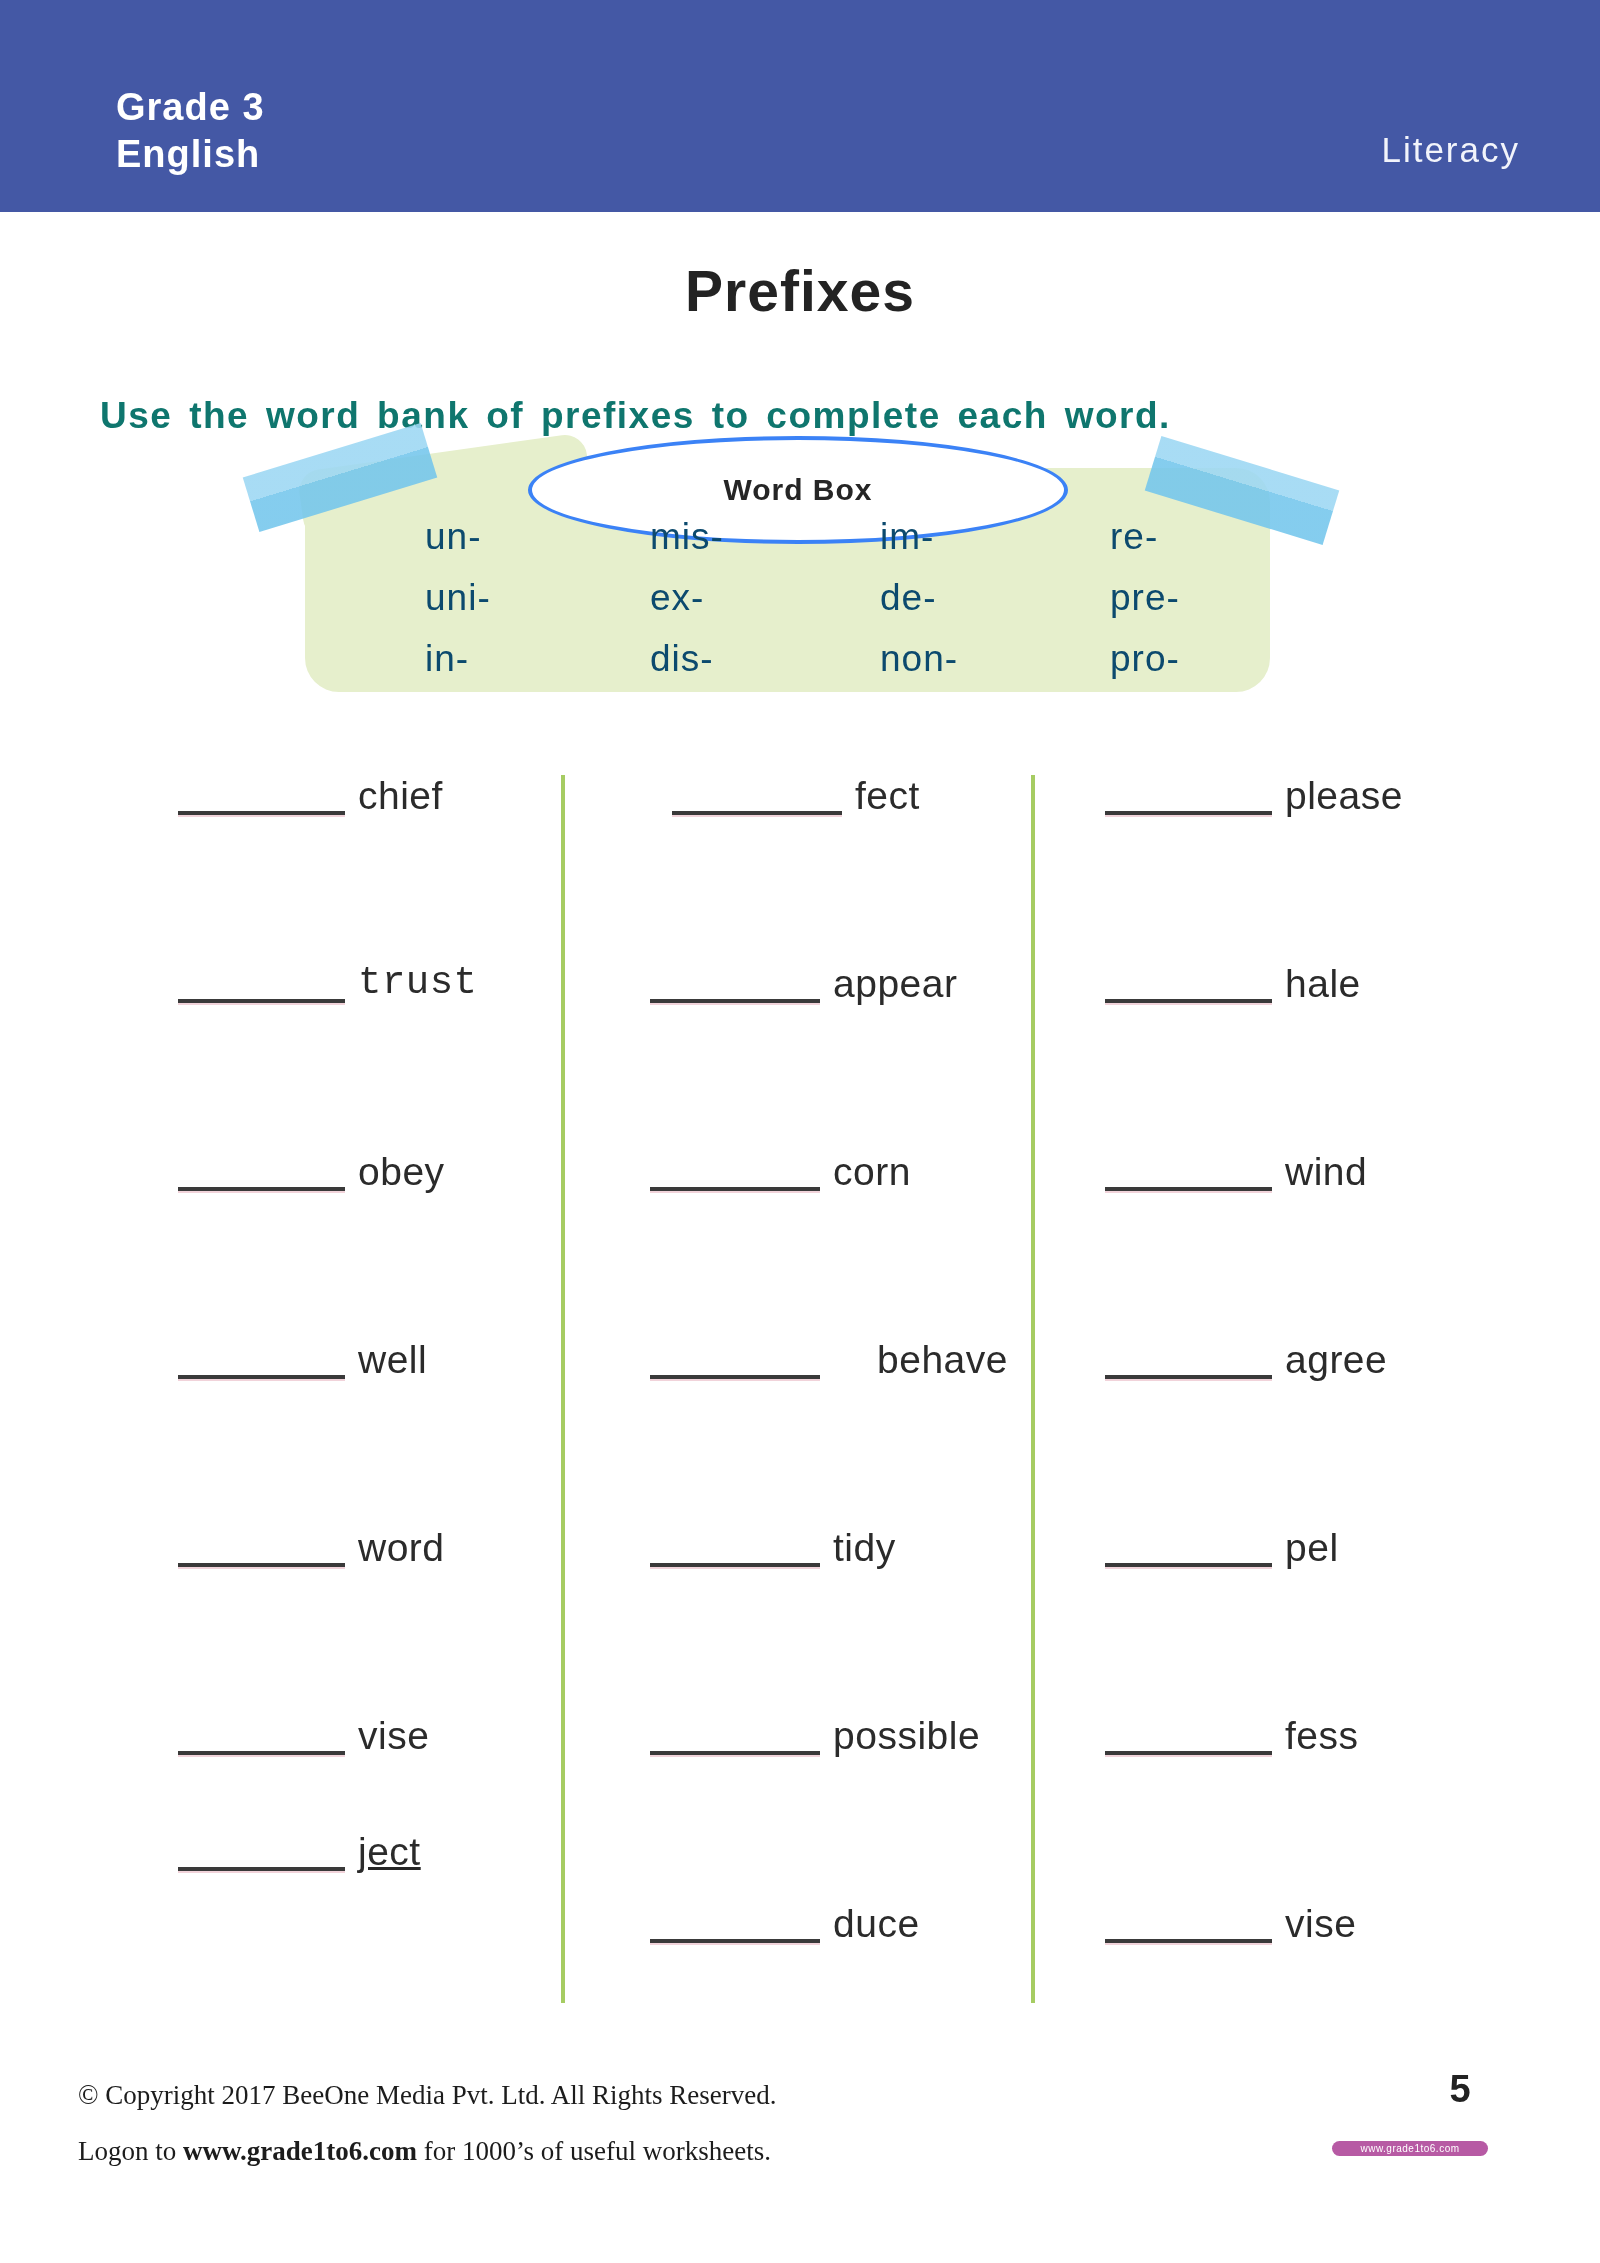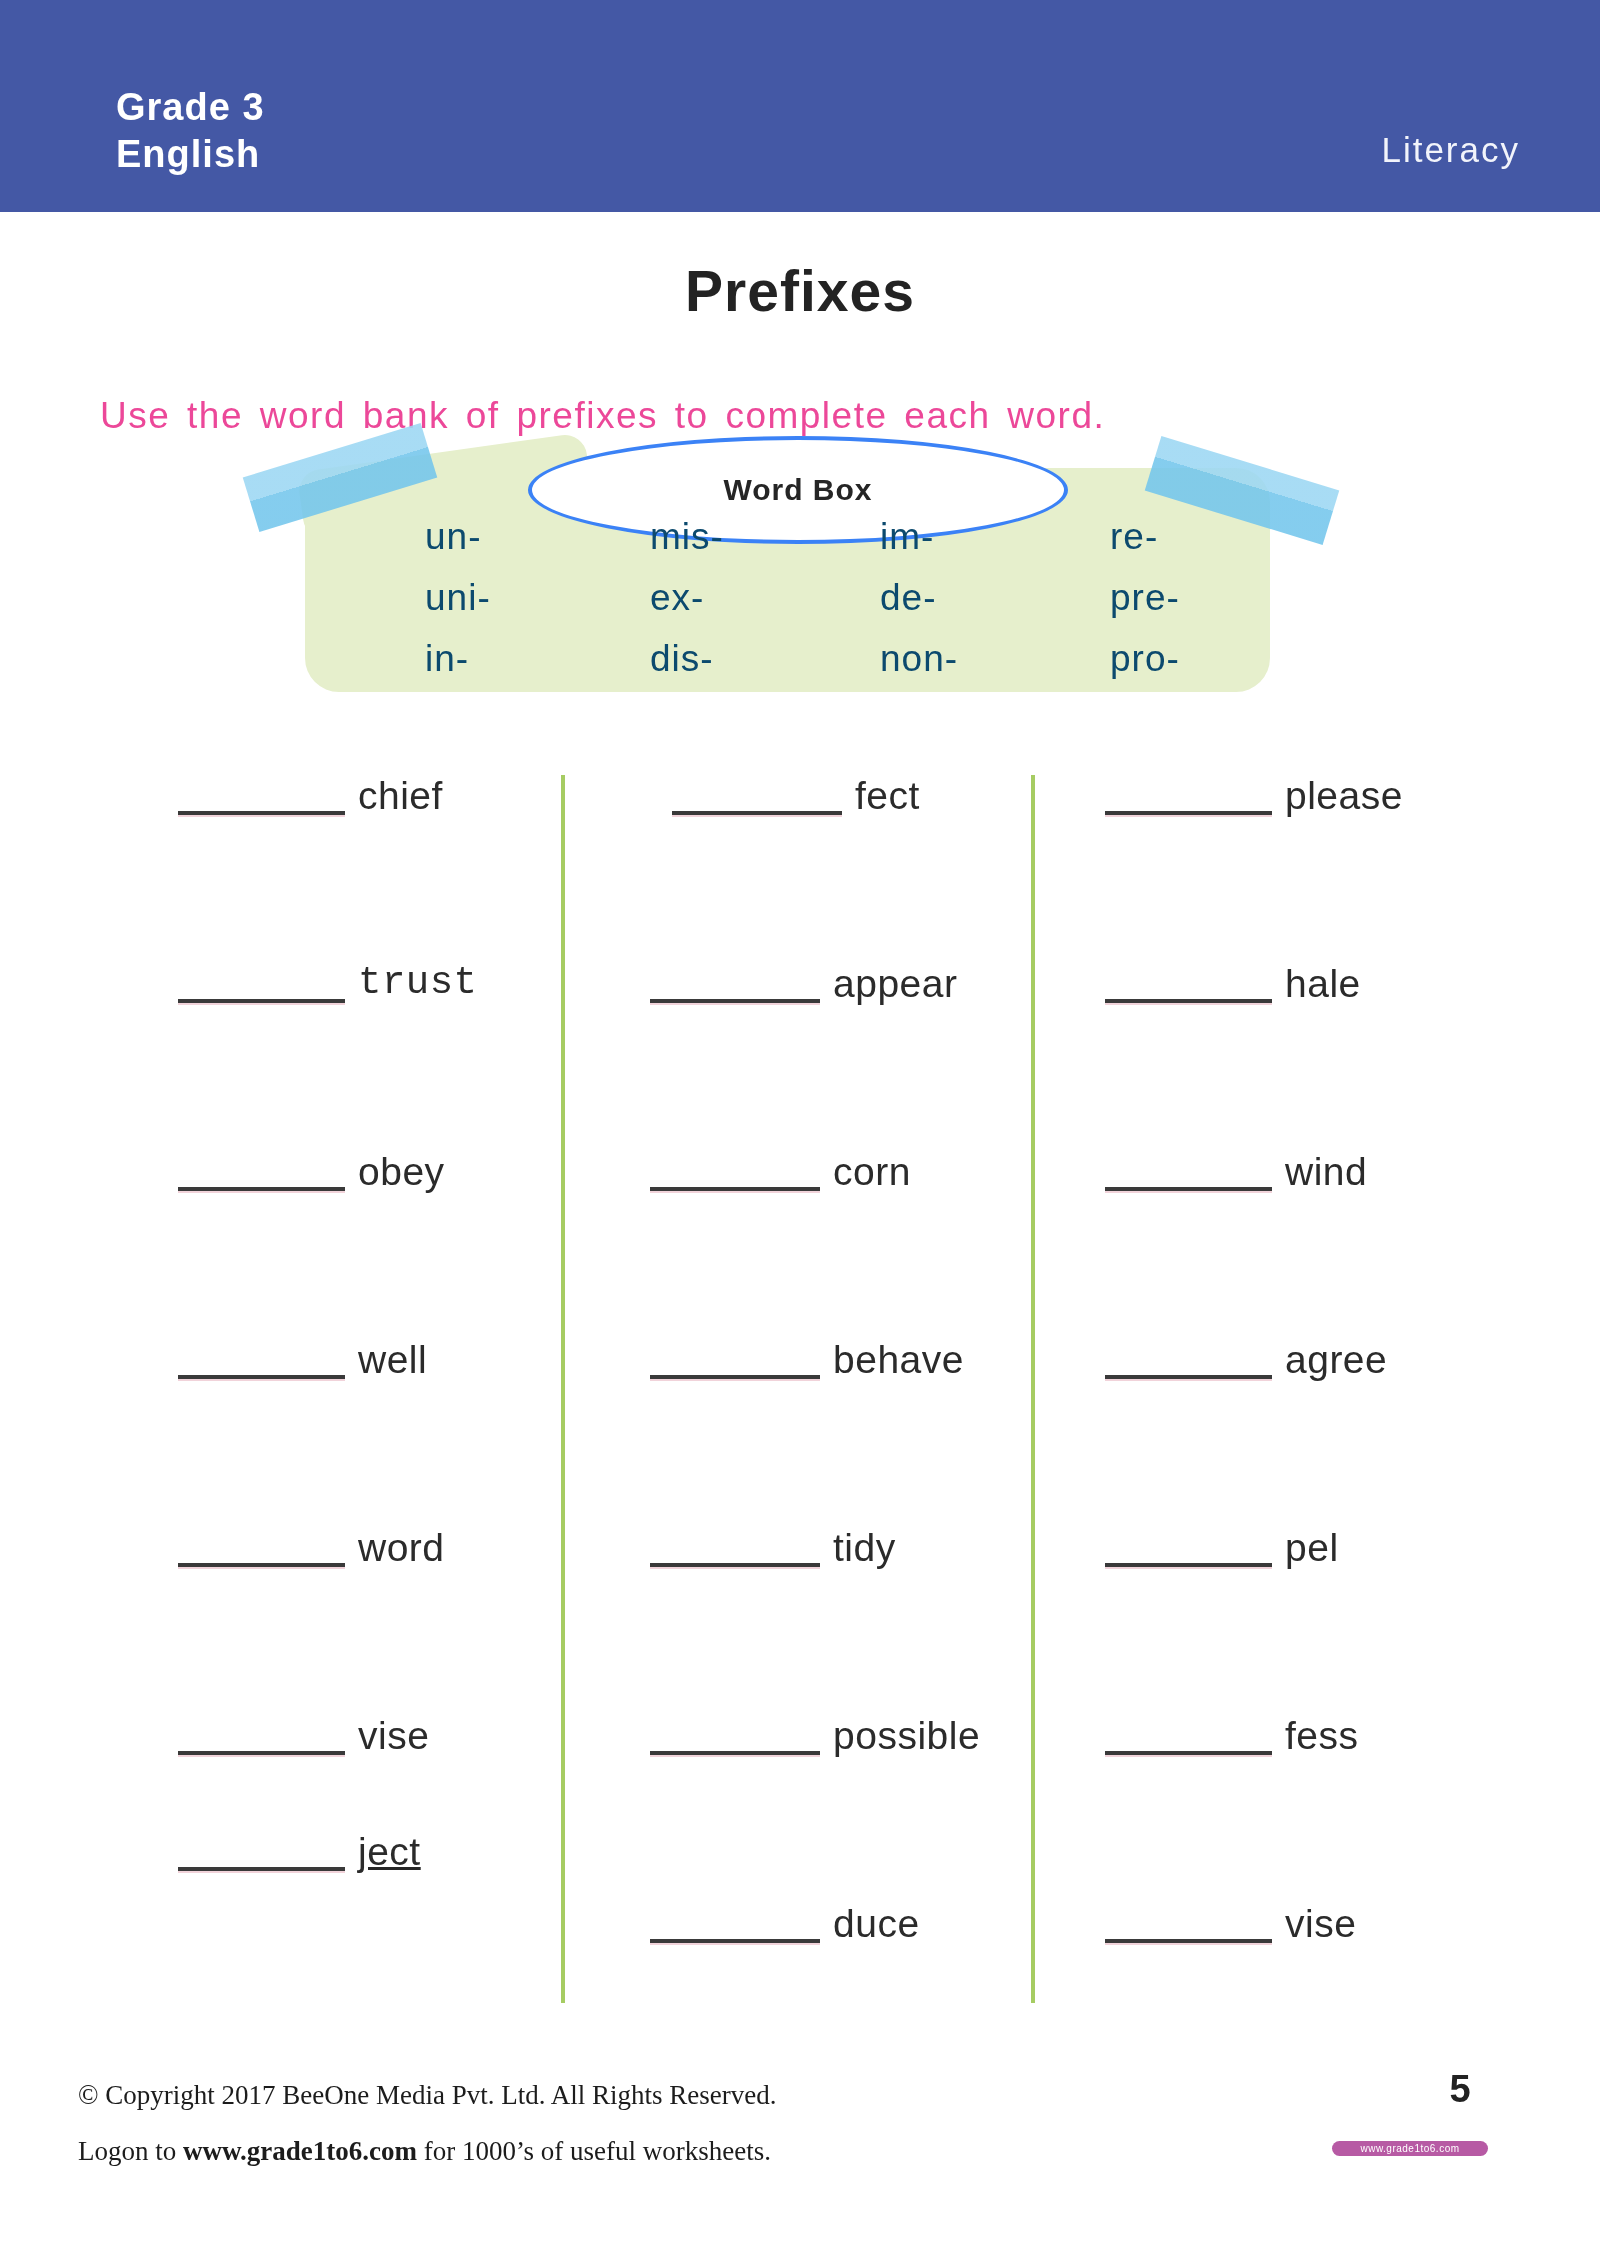--- a/index.html
+++ b/index.html
@@ -9,21 +9,21 @@
     font-family:"Liberation Sans", sans-serif; color:#262626;
   }
 
   
   .header { position:absolute; left:0; top:0; width:1600px; height:212px; background:#4458A5; }
   .header-left { position:absolute; left:116px; top:84px; color:#ffffff; font-weight:bold; font-size:38px; line-height:47px; letter-spacing:1px; }
   .header-right { position:absolute; right:80px; top:130px; color:#f2f4fb; font-size:35px; letter-spacing:2px; font-weight:normal; }
 
   
   .title { position:absolute; left:0; top:258px; width:1600px; text-align:center; font-size:57px; font-weight:bold; color:#232323; letter-spacing:1px; }
-  .instruction { position:absolute; left:100px; top:395px; font-size:37px; font-weight:normal; color:#ec4899; letter-spacing:1.5px; word-spacing:5px; }
+  .instruction { position:absolute; left:100px; top:395px; font-size:37px; font-weight:bold; color:#0f766e; letter-spacing:1.5px; word-spacing:5px; }
 
   
   .wordbox { position:absolute; left:305px; top:468px; width:965px; height:224px; background:#E6EFCC; border-radius:34px; }
   .wordbox-corner { position:absolute; left:300px; top:452px; width:290px; height:70px; background:#E6EFCC; border-radius:22px; transform:rotate(-8deg); }
   .tape { position:absolute; width:186px; height:57px; opacity:0.88;
           background:linear-gradient(180deg, #9CD7F3 0%, #9CD7F3 44%, #74C6EC 44%, #74C6EC 100%); }
   .tape-left  { left:247px;  top:449px; transform:rotate(-17deg); }
   .tape-right { left:1149px; top:462px; transform:rotate(17deg);
           background:linear-gradient(180deg, #9CD7F3 0%, #9CD7F3 38%, #74C6EC 38%, #74C6EC 100%); }
   .wordbox-ellipse { position:absolute; left:528px; top:436px; width:532px; height:100px;
@@ -125,21 +125,21 @@
         <div class="stem">fect</div>
       </div>
       <div class="ex-row" style="left: 650px; top: 949px;">
         <div class="blank" style="width: 170px;"></div>
         <div class="stem">appear</div>
       </div>
       <div class="ex-row" style="left: 650px; top: 1137px;">
         <div class="blank" style="width: 170px;"></div>
         <div class="stem">corn</div>
       </div>
-      <div class="ex-row" style="left: 650px; top: 1325px;">
+      <div class="ex-row" style="left: 650px; top: 1325px; gap: 44px;">
         <div class="blank" style="width: 170px;"></div>
         <div class="stem">behave</div>
       </div>
       <div class="ex-row" style="left: 650px; top: 1513px;">
         <div class="blank" style="width: 170px;"></div>
         <div class="stem">tidy</div>
       </div>
       <div class="ex-row" style="left: 650px; top: 1701px;">
         <div class="blank" style="width: 170px;"></div>
         <div class="stem">possible</div>

